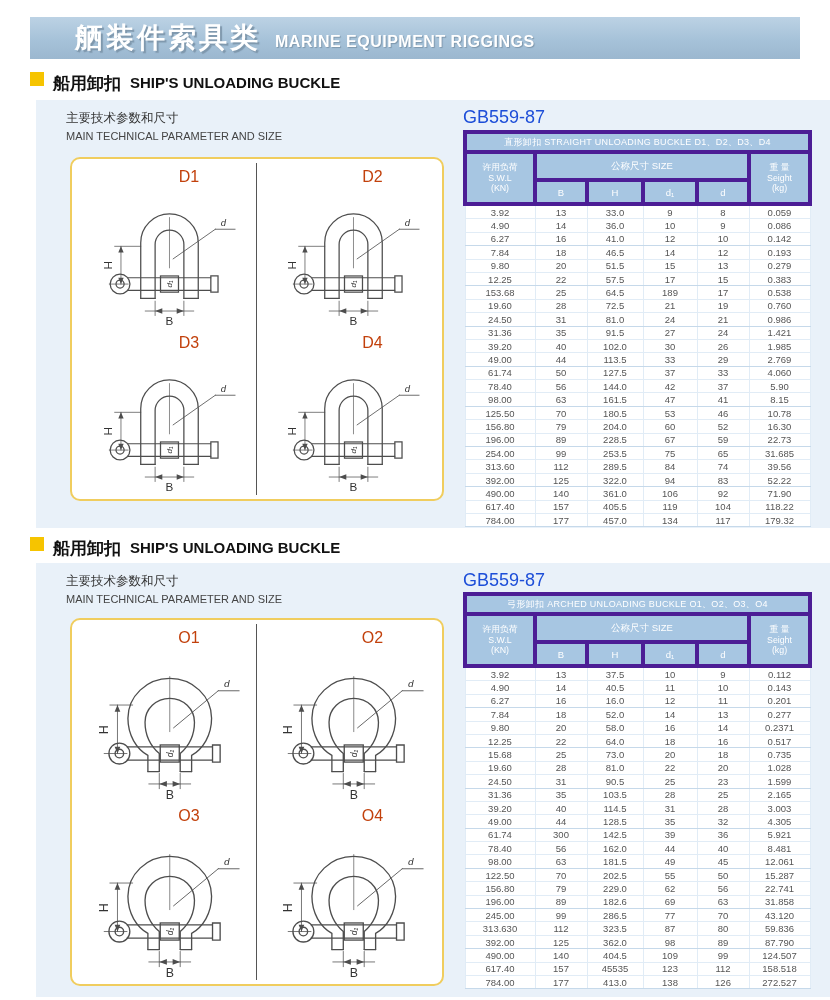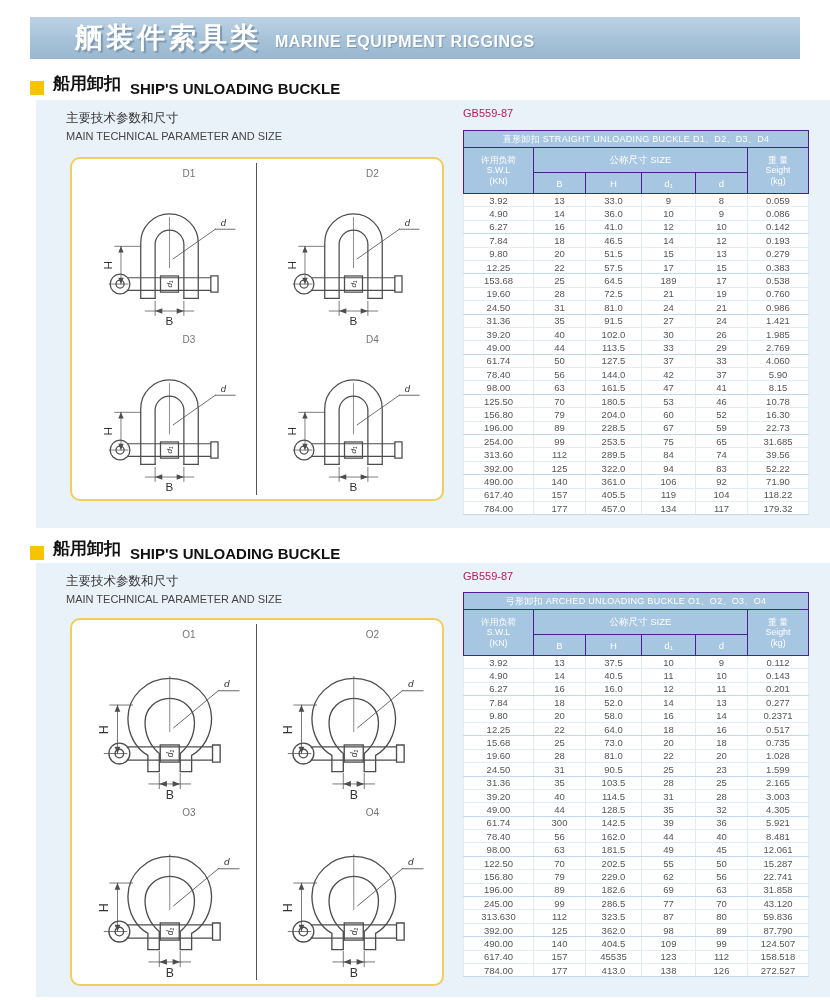--- a/index.html
+++ b/index.html
@@ -9,49 +9,49 @@
   
   .banner{position:absolute;left:30px;top:17px;width:770px;height:42px;
           background:linear-gradient(180deg,#bcd2e4 0%,#a6c2d9 55%,#9bb7cf 100%);
           display:flex;align-items:center;padding-left:45px;box-sizing:border-box;}
   .banner-zh{font-size:28px;font-weight:bold;color:#fff;letter-spacing:3px;
              text-shadow:2px 2px 1px #7e97ac;}
   .banner-en{font-size:16px;font-weight:bold;color:#fff;margin-left:14px;margin-top:8px;
              letter-spacing:.5px;text-shadow:1px 1px 1px #7e97ac;}
 
   
-  .sec-head{position:absolute;left:30px;display:flex;align-items:flex-end;gap:9px;}
+  .sec-head{position:absolute;left:30px;display:flex;align-items:flex-start;gap:9px;}
   .bullet{width:14px;height:14px;background:#f6c400;flex:0 0 auto;}
   .sh-zh{font-size:17px;font-weight:bold;color:#111;}
   .sh-en{font-size:15px;font-weight:bold;color:#111;position:relative;top:2px;}
   .sec-head.s1{top:72px;} .sec-head.s2{top:537px;}
 
   
   .panel{position:absolute;left:36px;width:772px;background:#e9f1f9;padding-left:44px;}
   .p1{top:100px;height:428px;} .p2{top:563px;height:434px;}
   .param{position:absolute;left:30px;top:10px;}
   .param-zh{font-size:12.5px;color:#333;}
   .param-en{font-size:11px;color:#444;margin-top:3px;}
-  .gb{position:absolute;left:427px;top:7px;font-size:11px;color:#be185d;}
+  .gb{position:absolute;left:427px;top:7px;font-size:18px;color:#1d4ed8;}
 
   
   .dbox{position:absolute;left:34px;width:374px;background:#fff;border:2px solid #f0cd5e;
         border-radius:10px;display:grid;grid-template-columns:1fr 1fr;
         padding:4px 2px;box-sizing:border-box;}
   .p1 .dbox{top:57px;height:344px;}
   .p2 .dbox{top:55px;height:368px;}
   .dcell{position:relative;display:flex;flex-direction:column;align-items:center;min-height:0;}
   .dcell.cl{border-right:1.5px solid #555;}
-  .dlabel{font-size:10px;color:#737373;margin-top:5px;height:19px;flex:0 0 auto;margin-left:48px;}
+  .dlabel{font-size:16px;color:#c2410c;margin-top:5px;height:19px;flex:0 0 auto;margin-left:48px;}
   .dsvg{width:172px;flex:1 1 auto;min-height:0;}
 
   
   .tbl{position:absolute;left:427px;width:345px;border-collapse:collapse;table-layout:fixed;}
   .p1 .tbl{top:30px;} .p2 .tbl{top:29px;}
-  .tbl th{background:#a7c6e2;color:#fff;font-weight:normal;border:1px solid #4c1d95;padding:0;}
+  .tbl th{background:#a7c6e2;color:#fff;font-weight:normal;border:4px solid #4c1d95;padding:0;}
   .banner-th{font-size:9px;height:16px;white-space:nowrap;overflow:hidden;letter-spacing:.3px;}
   .tbl thead tr:nth-child(2) th{height:24px;font-size:9.5px;margin-top:19px;}
   .tbl thead tr:nth-child(3) th{height:20px;font-size:9.5px;}
   th .hl{font-size:8.8px;line-height:1.2;}
   .tbl td{background:#fff;border:1px solid #e1ecf6;font-size:9.5px;color:#555;
           text-align:center;height:12.4px;padding:0;white-space:nowrap;overflow:hidden;}
   .tbl tbody tr:nth-child(3n) td{border-bottom-color:#c6d9ea;}
   .defs{position:absolute;width:0;height:0;overflow:hidden;}
 </style>
 </head>

